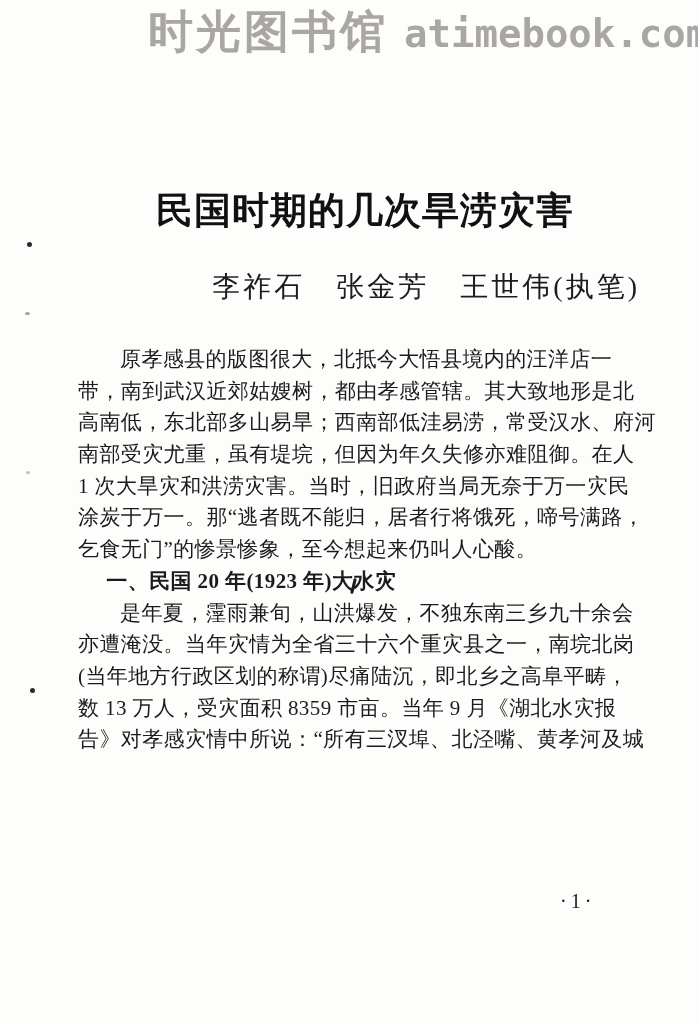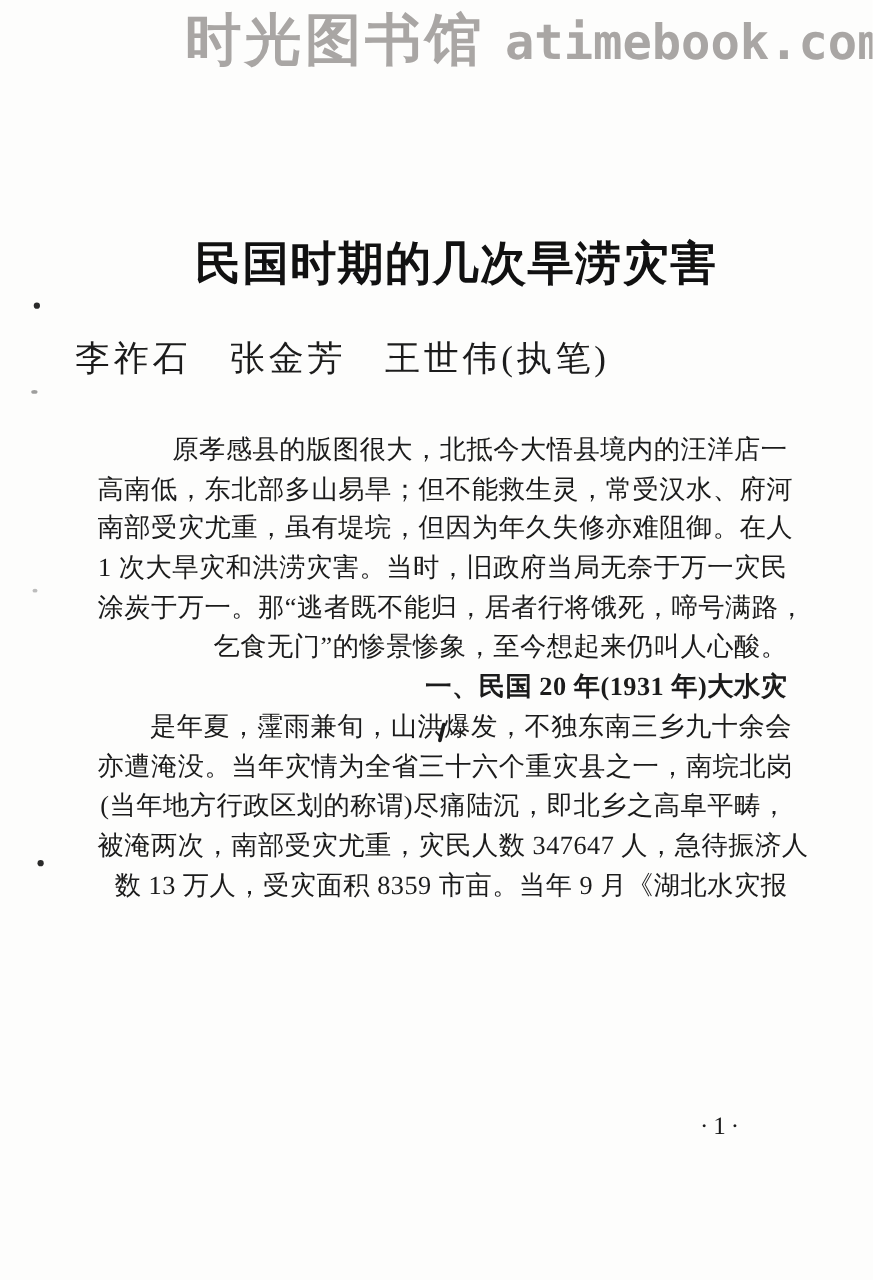--- a/index.html
+++ b/index.html
@@ -50,36 +50,36 @@
     font-size: 37px;
     font-weight: bold;
     color: #111;
     letter-spacing: 1px;
     white-space: nowrap;
   }
   .authors {
     position: absolute;
     left: 60px; top: 268px;
     width: 580px;
-    text-align: left;
+    text-align: right;
     font-size: 28px;
     color: #1c1c1c;
     letter-spacing: 3px;
     white-space: nowrap;
   }
   .body-text {
     position: absolute;
     left: 78px; top: 344px;
     width: 552px;
     font-size: 21px;
     line-height: 31.7px;
     color: #1b1b1b;
     letter-spacing: 0.4px;
   }
-  .line { white-space: nowrap; height: 31.7px; text-align: right; }
+  .line { white-space: nowrap; height: 31.7px; }
   .indent { text-indent: 2em; }
   .heading {
     font-weight: bold;
     text-indent: 1.35em;
   }
   .page-number {
     position: absolute;
     left: 560px; top: 890px;
     font-size: 20px;
     color: #1b1b1b;
@@ -115,31 +115,32 @@
     <span class="wm-cjk">时光图书馆</span>
     <span class="wm-latin">atimebook.com</span>
   </div>
 
   <div class="title">民国时期的几次旱涝灾害</div>
 
   <div class="authors">李祚石　张金芳　王世伟(执笔)</div>
 
   <div class="body-text">
     <div class="line indent">原孝感县的版图很大，北抵今大悟县境内的汪洋店一</div>
-    <div class="line">高南低，东北部多山易旱；但不能救生灵，常受汉水、府河</div>
+    <div class="line">带，南到武汉近郊姑嫂树，都由孝感管辖。其大致地形是北</div>
+    <div class="line">高南低，东北部多山易旱；西南部低洼易涝，常受汉水、府河</div>
     <div class="line">南部受灾尤重，虽有堤垸，但因为年久失修亦难阻御。在人</div>
     <div class="line">1 次大旱灾和洪涝灾害。当时，旧政府当局无奈于万一灾民</div>
     <div class="line">涂炭于万一。那“逃者既不能归，居者行将饿死，啼号满路，</div>
     <div class="line">乞食无门”的惨景惨象，至今想起来仍叫人心酸。</div>
-    <div class="line heading">一、民国 20 年(1931 年)大水灾</div>
+    <div class="line heading">一、民国 20 年(1923 年)大水灾</div>
     <div class="line indent">是年夏，霪雨兼旬，山洪爆发，不独东南三乡九十余会</div>
     <div class="line">亦遭淹没。当年灾情为全省三十六个重灾县之一，南垸北岗</div>
     <div class="line">(当年地方行政区划的称谓)尽痛陆沉，即北乡之高阜平畴，</div>
-    <div class="line">被淹两次，南部受灾尤重，灾民人数 347647 人，急待振济人</div>
     <div class="line">数 13 万人，受灾面积 8359 市亩。当年 9 月《湖北水灾报</div>
+    <div class="line">告》对孝感灾情中所说：“所有三汊埠、北泾嘴、黄孝河及城</div>
   </div>
 
   <div class="page-number">·1·</div>
 
   <div class="speck speck-a"></div>
   <div class="speck speck-b"></div>
   <div class="speck speck-c"></div>
   <div class="speck speck-d"></div>
   <div class="stray-mark"></div>
 

